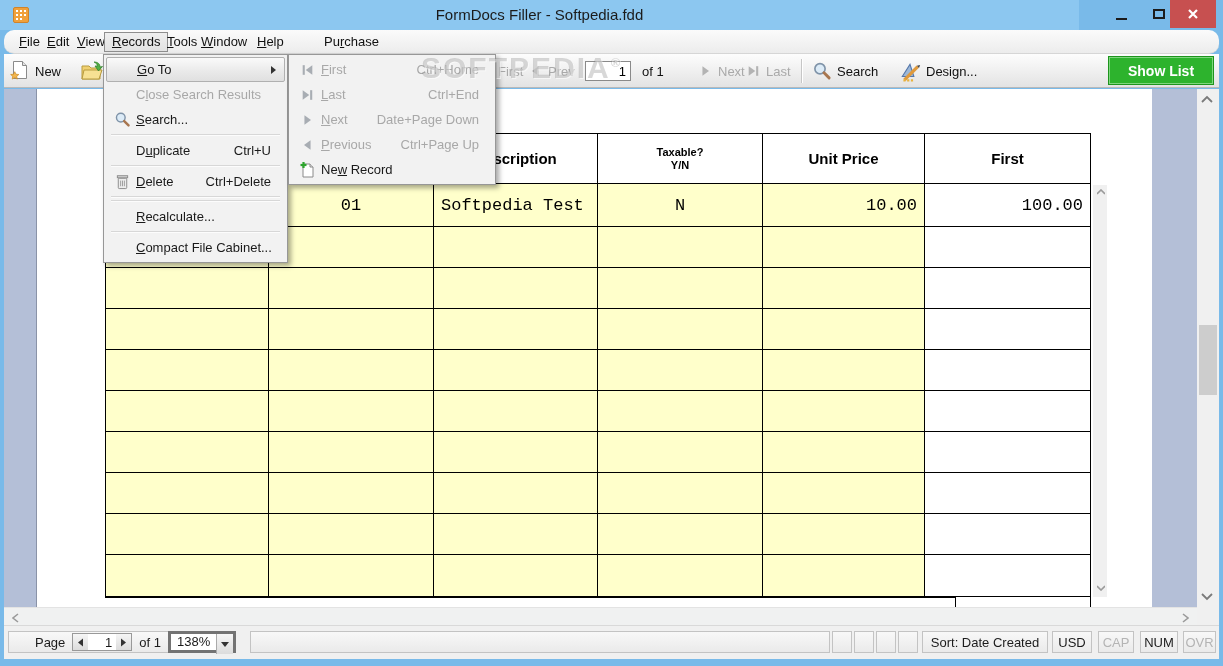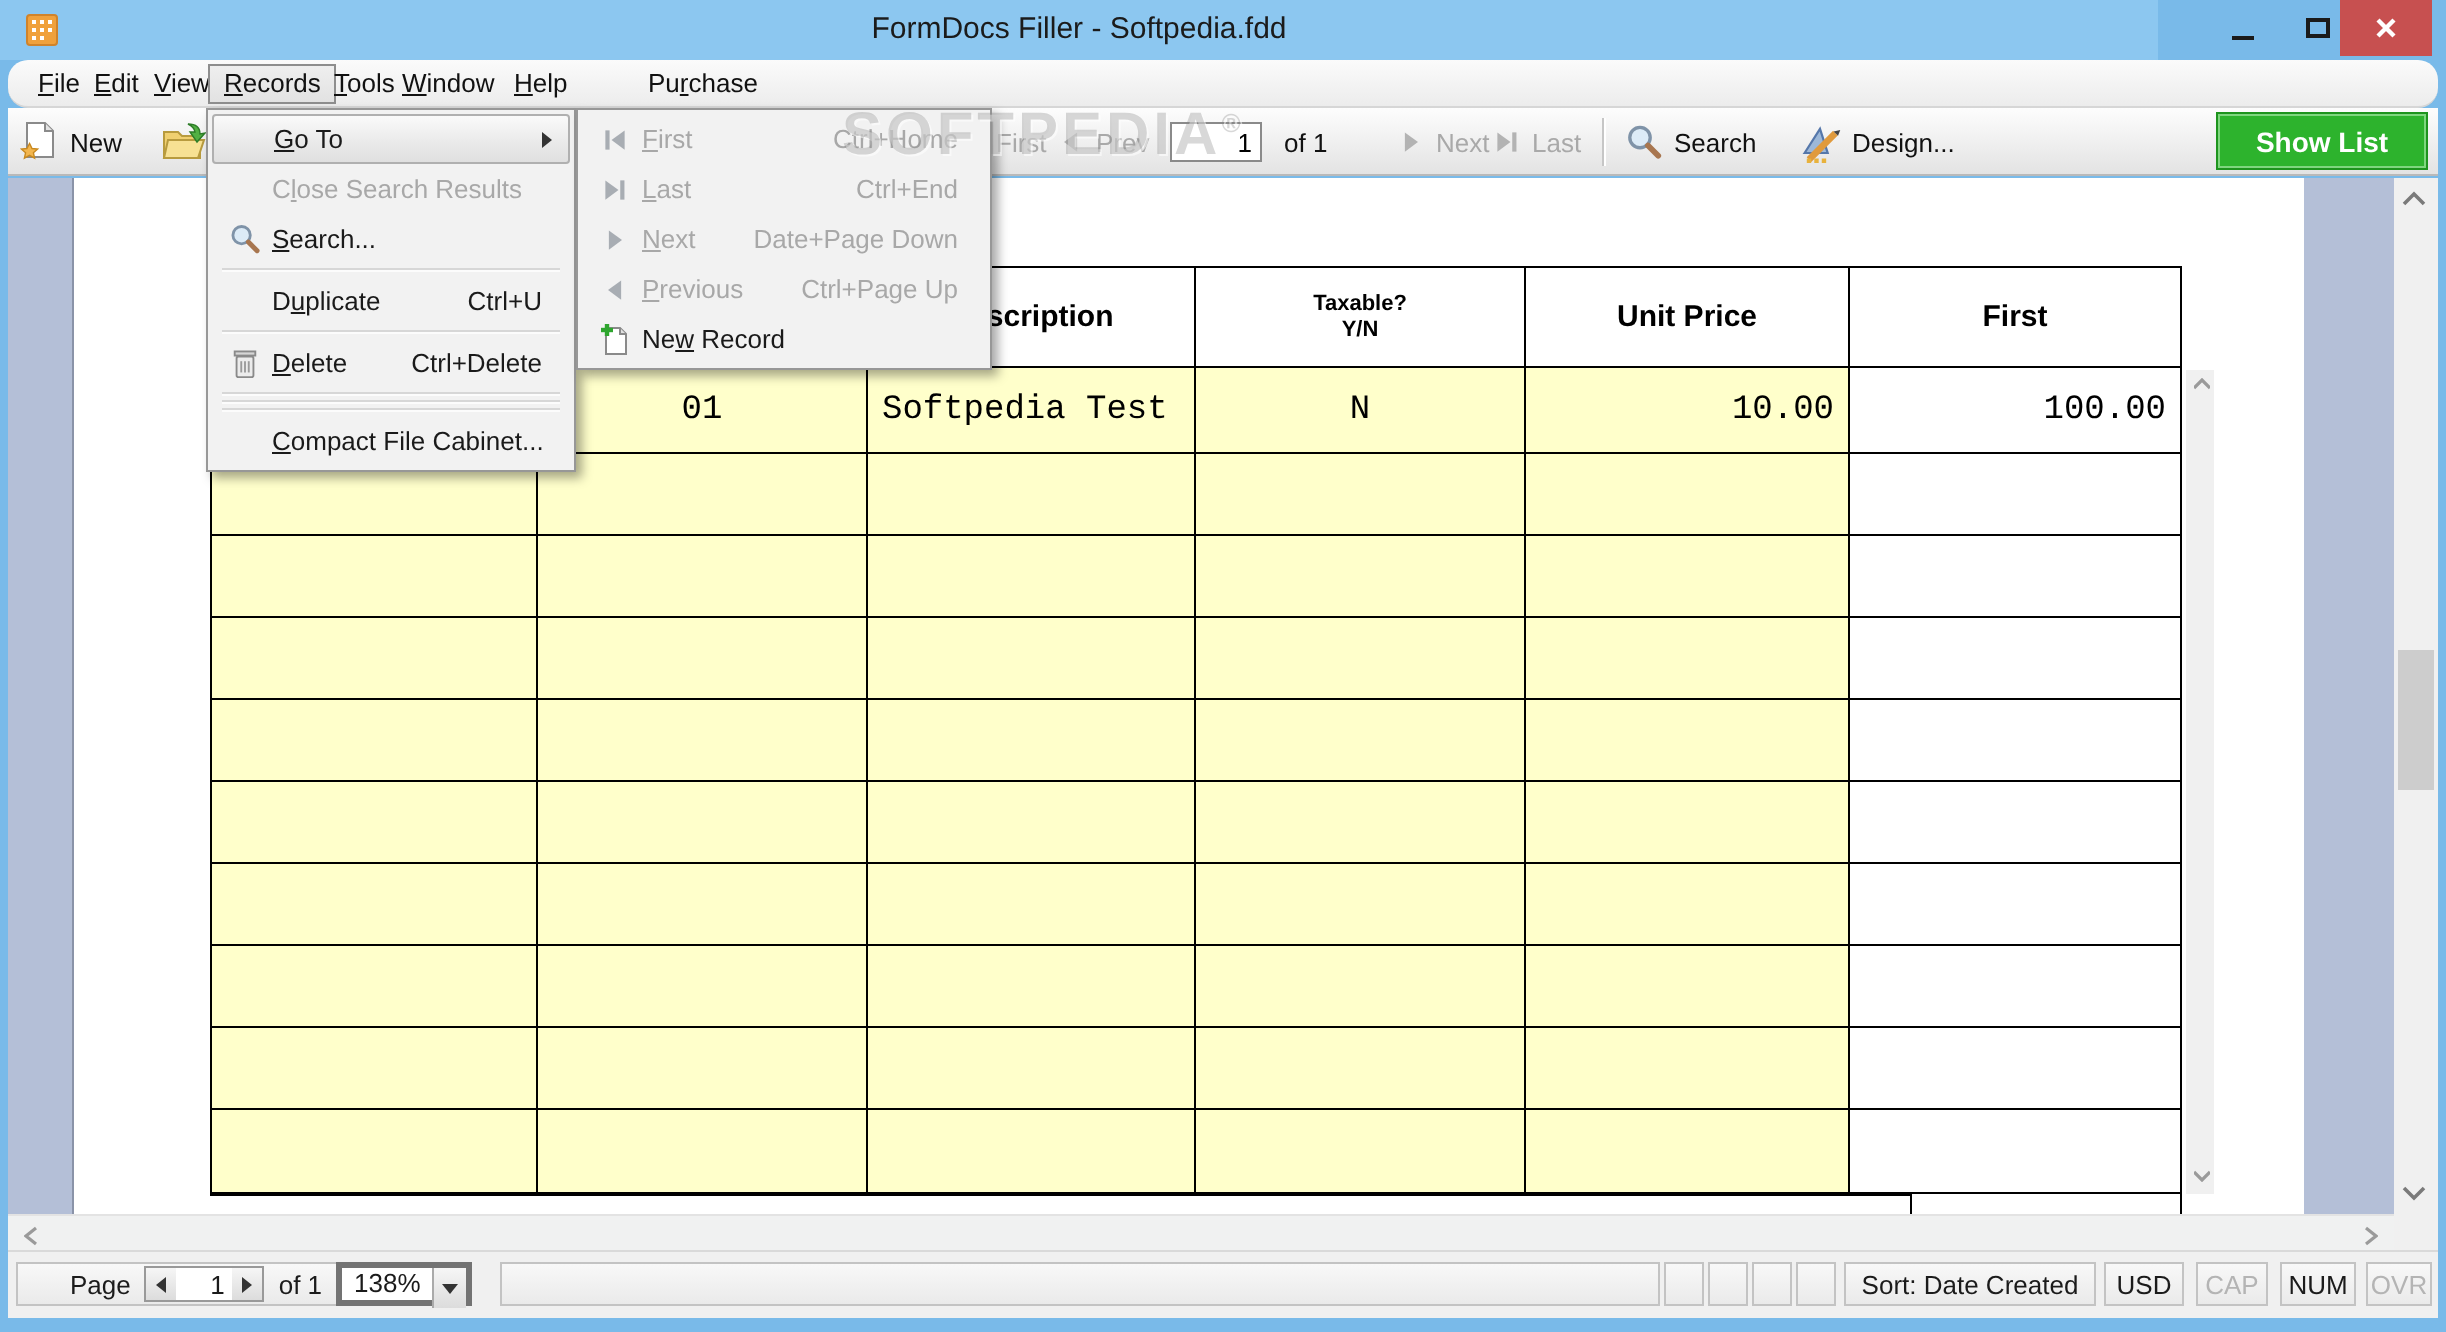--- a/index.html
+++ b/index.html
@@ -413,20 +413,24 @@
             <line x1="8" y1="7" x2="8" y2="13" stroke="#9a9a9a"></line>
             <line x1="10" y1="7" x2="10" y2="13" stroke="#9a9a9a"></line>
             <rect x="2.5" y="1.8" width="11" height="2.2" fill="#d6d6d6" stroke="#8a8a8a"></rect>
           </svg>
         </span>
       <span><u>D</u>elete</span>
       <span class="short">Ctrl+Delete</span>
     </div>
     <div class="mi-sep"></div>
     <div class="mi-sep"></div>
+    <div class="mi">
+      <span class="ic"></span>
+      <span><u>R</u>ecalculate...</span>
+    </div>
     <div class="mi-sep"></div>
     <div class="mi">
       <span class="ic"></span>
       <span><u>C</u>ompact File Cabinet...</span>
     </div>
   </div>
 
   <div class="menu goto-menu">
     <div class="mi disabled">
       <span class="ic">

